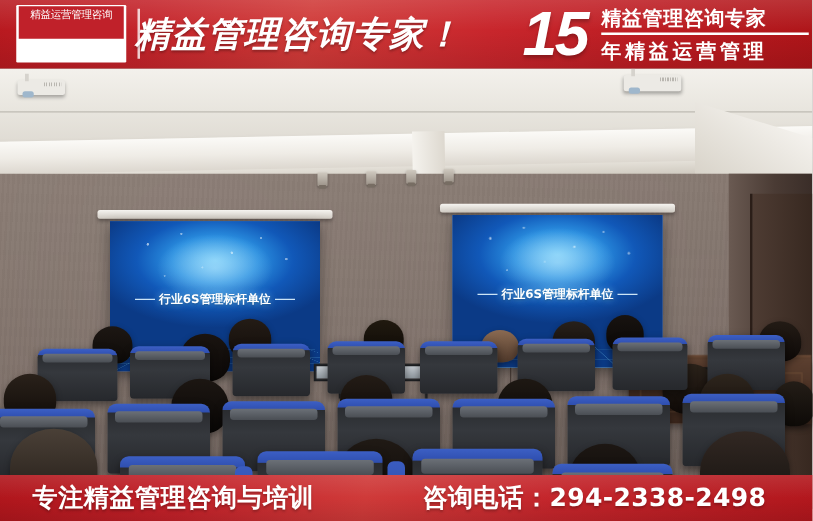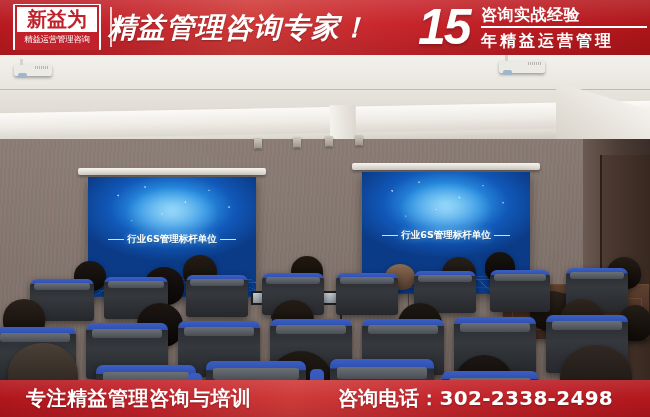--- a/index.html
+++ b/index.html
@@ -182,31 +182,30 @@
 </style>
 </head>
 <body>
 
 <div class="shot">
 
   <div class="header">
     <div class="hdr-sheen"></div>
 
     <div class="logo">
-      <div class="logo-mark">新益为</div>
       <div class="logo-sub">精益运营管理咨询</div>
     </div>
 
     <div class="hdr-divider"></div>
 
     <div class="slogan">精益管理咨询专家！</div>
 
     <div class="years">15</div>
     <div class="years-txt">
-      <div class="years-l1">咨询实战经验</div>
+      <div class="years-l1">精益管理咨询专家</div>
       <div class="years-l2">年精益运营管理</div>
     </div>
   </div>
 
   <div class="photo">
 
     <div class="ceiling"></div>
     <div class="ceil-seam"></div>
 
     <div class="proj" style="left:14px;top:9px;width:38px;height:12px;">
@@ -321,16 +320,16 @@
     <div class="seat" style="left:330px;top:304px;width:104px;height:76px;"></div>
     <div class="seat" style="left:442px;top:316px;width:96px;height:66px;"></div>
 
     <div class="seat-side" style="left:188px;top:318px;width:14px;height:62px;"></div>
     <div class="seat-side" style="left:310px;top:314px;width:14px;height:66px;"></div>
   </div>
 
   <div class="footer">
     <div class="foot-sheen"></div>
     <div class="foot-l">专注精益管理咨询与培训</div>
-    <div class="foot-r"><span>咨询电话：</span><span>302-2338-2498</span></div>
+    <div class="foot-r"><span>咨询电话：</span><span>294-2338-2498</span></div>
   </div>
 
 </div>
 
 </body></html>

